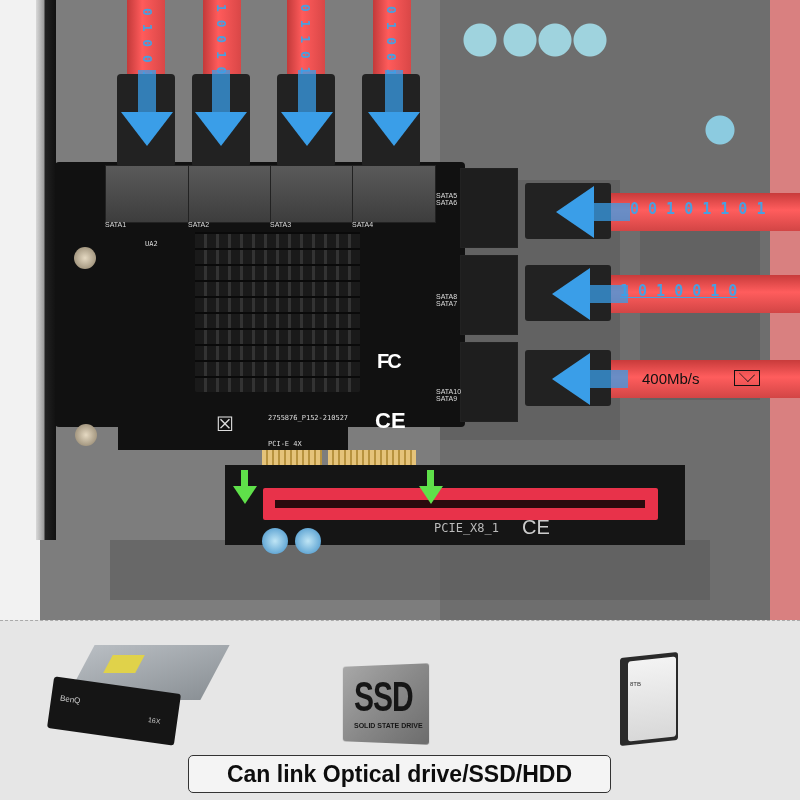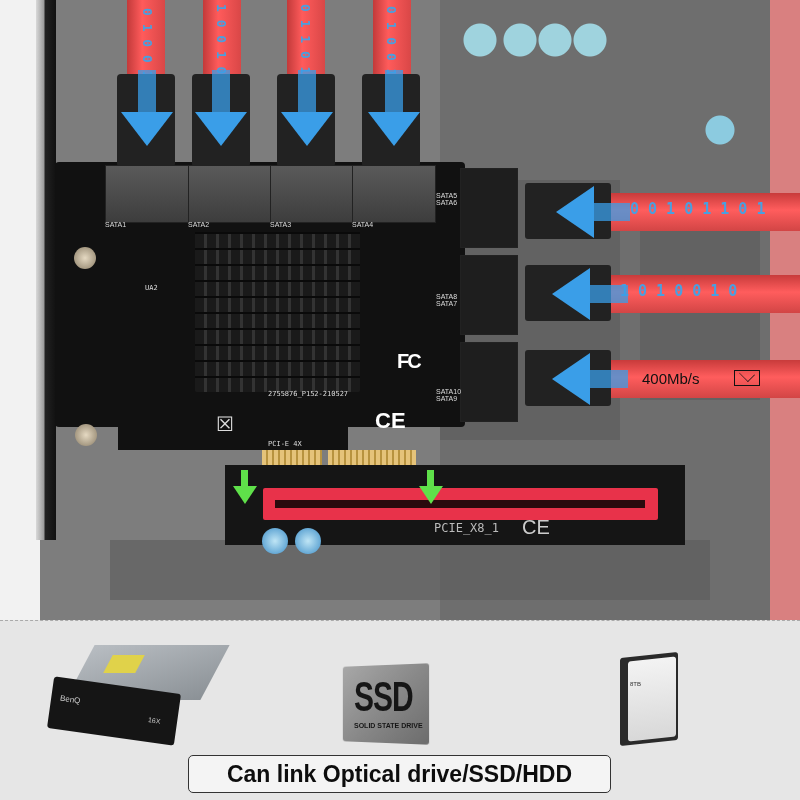--- a/index.html
+++ b/index.html
@@ -27,21 +27,21 @@
   .cable-h{position:absolute;left:600px;width:200px;height:38px;background:linear-gradient(#c83b3b,#ff5d5d 45%,#d24545);}
   .plug-h{position:absolute;left:525px;width:86px;height:56px;background:#222;border-radius:3px;}
   .arrow-down{position:absolute;width:0;height:0;border-left:26px solid transparent;border-right:26px solid transparent;border-top:34px solid #3a9ee8;}
   .arrow-shaft-v{position:absolute;width:18px;background:rgba(58,158,232,.75);}
   .arrow-left{position:absolute;width:0;height:0;border-top:26px solid transparent;border-bottom:26px solid transparent;border-right:38px solid #3a9ee8;}
   .arrow-shaft-h{position:absolute;height:18px;background:rgba(58,158,232,.75);}
   .bits{position:absolute;color:#4a9fe0;font-family:"DejaVu Sans Mono",monospace;font-weight:bold;font-size:13px;}
   .speed{position:absolute;left:642px;top:370px;font-size:15px;color:#111;}
   .mail-icon{position:absolute;left:734px;top:370px;width:26px;height:16px;border:1.5px solid #111;box-sizing:border-box;}
   .mail-icon:before{content:"";position:absolute;left:3px;top:-6px;width:17px;height:17px;border-right:1.5px solid #111;border-bottom:1.5px solid #111;transform:rotate(45deg) scale(.7,.55);}
-  .fc-logo{position:absolute;left:397px;top:350px;color:#fff;font-weight:bold;font-size:20px;letter-spacing:-2px;}
+  .fc-logo{position:absolute;left:377px;top:350px;color:#fff;font-weight:bold;font-size:20px;letter-spacing:-2px;}
   .ce-logo{position:absolute;left:375px;top:408px;color:#fff;font-size:22px;font-weight:bold;}
   .silk{position:absolute;color:#ddd;font-size:7px;font-family:"DejaVu Sans Mono",monospace;}
   .recycle-icon{position:absolute;left:212px;top:412px;width:26px;height:24px;color:#ddd;font-size:20px;line-height:24px;text-align:center;}
   .screw{position:absolute;width:22px;height:22px;border-radius:50%;background:radial-gradient(circle,#e5d9c2,#8a7d66);}
   .slot-board{position:absolute;left:225px;top:465px;width:460px;height:80px;background:#151515;}
   .slot{position:absolute;left:263px;top:488px;width:395px;height:32px;background:#e8324a;border-radius:2px;}
   .slot:before{content:"";position:absolute;left:12px;top:12px;width:370px;height:8px;background:#2a0a0e;}
   .green-arrow{position:absolute;width:0;height:0;border-left:12px solid transparent;border-right:12px solid transparent;border-top:18px solid #5fe04a;}
   .green-shaft{position:absolute;width:7px;height:18px;background:#5fe04a;}
   .slot-label{position:absolute;left:434px;top:521px;color:#bbb;font-size:12px;font-family:"DejaVu Sans Mono",monospace;}
@@ -108,44 +108,44 @@
 <div class="arrow-shaft-v" style="left:138px;top:70px;height:50px;"></div>
 <div class="arrow-down" style="left:121px;top:112px;"></div>
 <div class="arrow-shaft-v" style="left:212px;top:70px;height:50px;"></div>
 <div class="arrow-down" style="left:195px;top:112px;"></div>
 <div class="arrow-shaft-v" style="left:298px;top:70px;height:50px;"></div>
 <div class="arrow-down" style="left:281px;top:112px;"></div>
 <div class="arrow-shaft-v" style="left:385px;top:70px;height:50px;"></div>
 <div class="arrow-down" style="left:368px;top:112px;"></div>
 
 <div class="heatsink"></div>
-<div class="silk" style="left:145px;top:240px;margin-top:44px;">UA2</div>
+<div class="silk" style="left:145px;top:240px;">UA2</div>
 <div class="fc-logo">FC</div>
 <div class="ce-logo">CE</div>
-<div class="silk" style="left:268px;top:390px;">2755876_P152-210527</div>
+<div class="silk" style="left:268px;top:414px;">2755876_P152-210527</div>
 <div class="silk" style="left:268px;top:440px;">PCI-E 4X</div>
 <div class="recycle-icon">☒</div>
 <div class="screw" style="left:74px;top:247px;"></div>
 <div class="screw" style="left:75px;top:424px;"></div>
 
 <div class="sata-port side" style="left:460px;top:168px;"></div>
 <div class="sata-port side" style="left:460px;top:255px;"></div>
 <div class="sata-port side" style="left:460px;top:342px;"></div>
 <div class="port-label" style="left:436px;top:192px;width:24px;">SATA5 SATA6</div>
 <div class="port-label" style="left:436px;top:293px;width:24px;">SATA8 SATA7</div>
 <div class="port-label" style="left:436px;top:388px;width:24px;">SATA10 SATA9</div>
 
 <div class="cable-h" style="top:193px;"></div>
 <div class="cable-h" style="top:275px;"></div>
 <div class="cable-h" style="top:360px;"></div>
 <div class="plug-h" style="top:183px;"></div>
 <div class="plug-h" style="top:265px;"></div>
 <div class="plug-h" style="top:350px;"></div>
 <div class="bits" style="left:630px;top:200px;font-size:15px;">0 0 1 0 1 1 0 1</div>
-<div class="bits" style="left:620px;top:282px;font-size:15px;">1 0 1 0 0 1 0</div>
+<div class="bits" style="left:620px;top:282px;font-size:15px;text-decoration:underline;">1 0 1 0 0 1 0</div>
 
 <div class="arrow-shaft-h" style="left:590px;top:203px;width:40px;"></div>
 <div class="arrow-left" style="left:556px;top:186px;"></div>
 <div class="arrow-shaft-h" style="left:588px;top:285px;width:40px;"></div>
 <div class="arrow-left" style="left:552px;top:268px;"></div>
 <div class="arrow-shaft-h" style="left:588px;top:370px;width:40px;"></div>
 <div class="arrow-left" style="left:552px;top:353px;"></div>
 
 <div class="speed">400Mb/s</div>
 <div class="mail-icon"></div>

